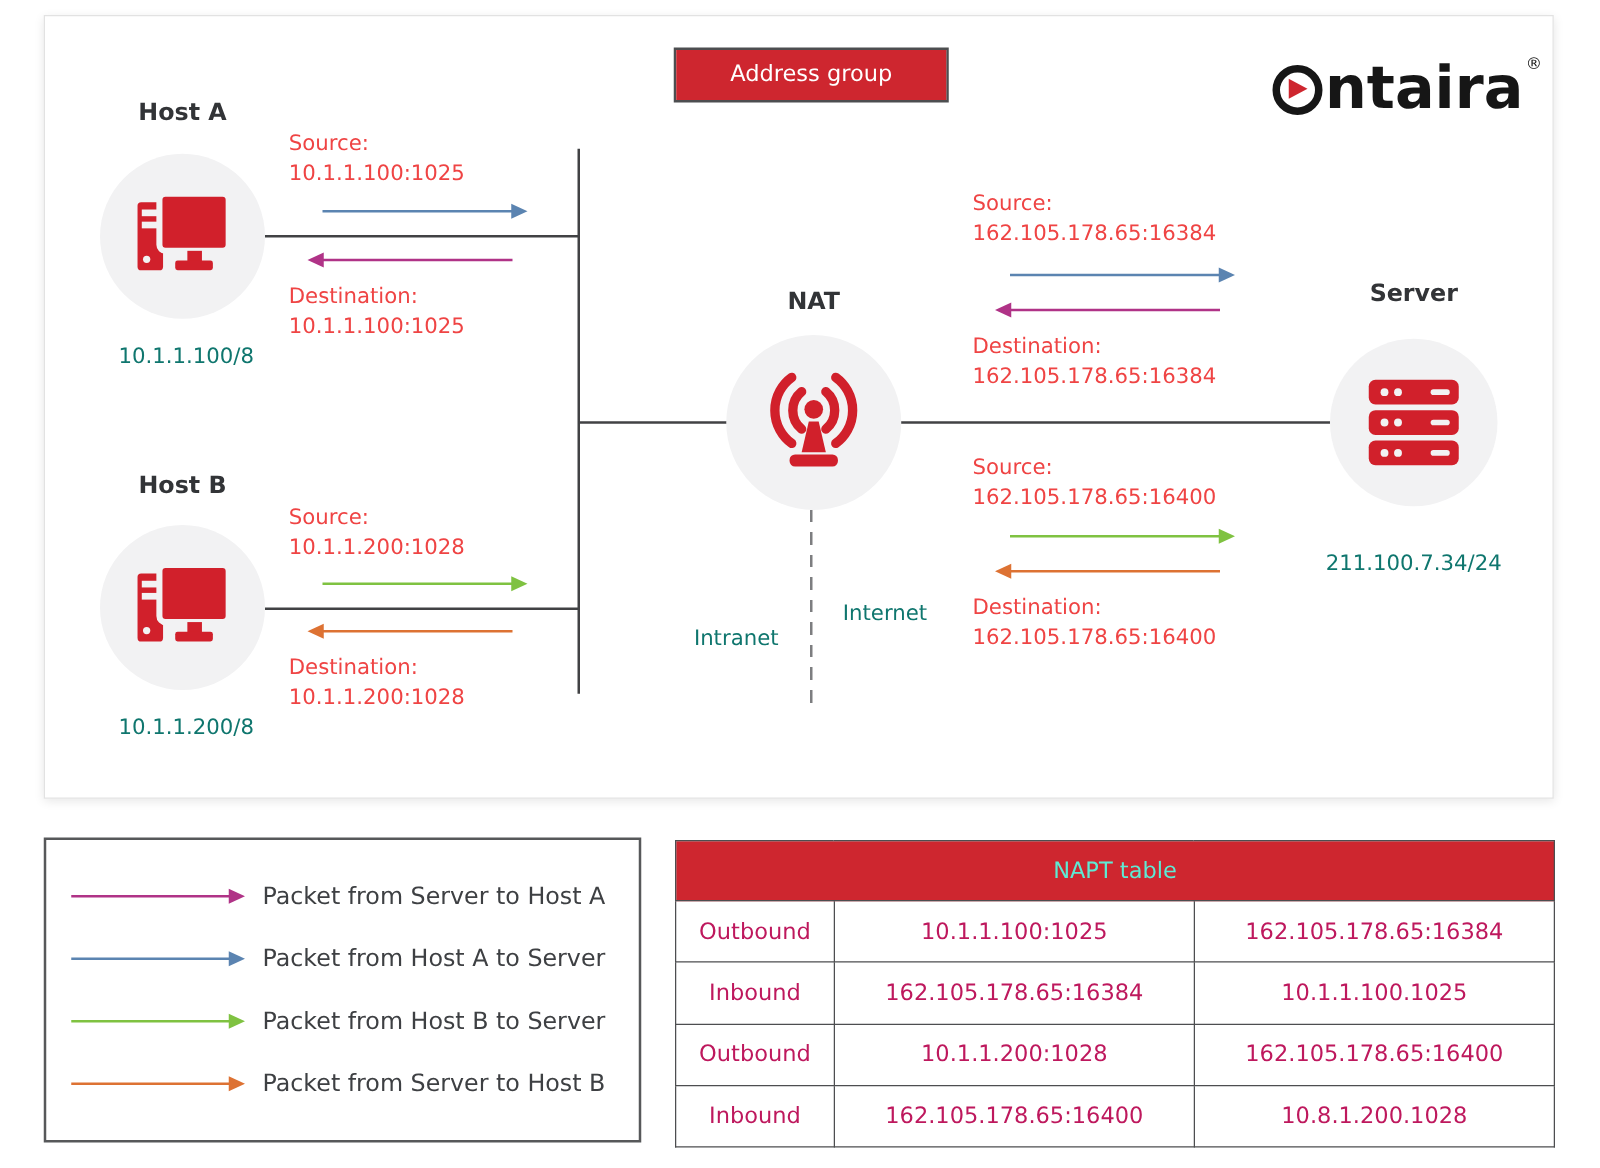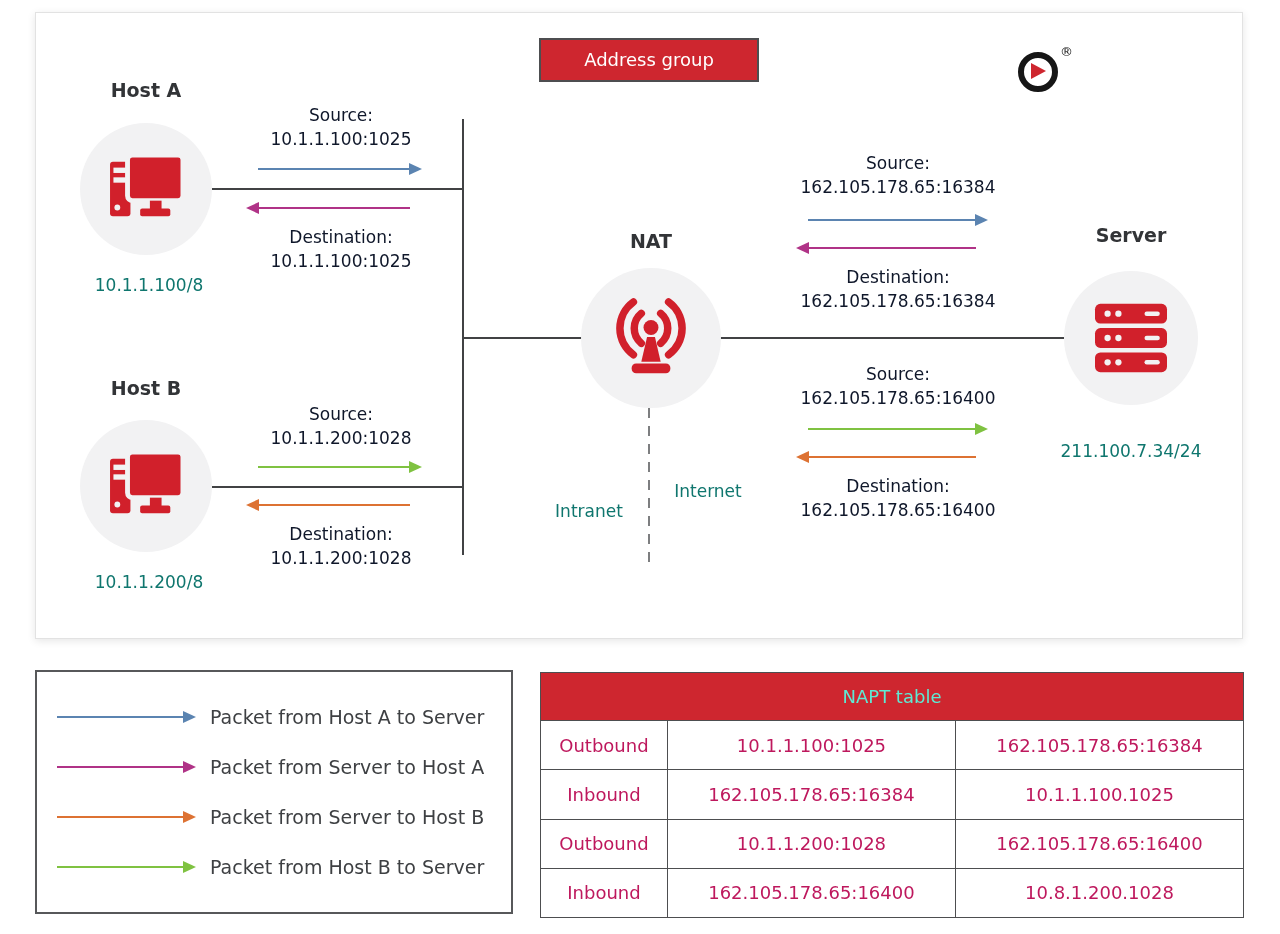--- a/index.html
+++ b/index.html
@@ -8,21 +8,21 @@
   .panel{position:absolute;background:#fff;}
   #diagram{left:35px;top:12px;width:1206px;height:625px;border:1px solid #e2e2e2;
            box-shadow:0 2px 8px rgba(0,0,0,.10);}
   #legend{left:35px;top:670px;width:478px;height:244px;border:2px solid #57585a;
           display:flex;flex-direction:column;justify-content:space-evenly;padding:6px 0;box-sizing:border-box;}
   
   .abs{position:absolute;}
   .ctr{text-align:center;}
   .node-title{font-size:19px;font-weight:bold;color:#323437;}
   .small-txt{font-size:17px;color:#0f766e;}
-  .flow-label{position:absolute;text-align:center;font-size:17px;line-height:24px;color:#0f172a;}
+  .flow-label{position:absolute;font-size:17px;line-height:24px;color:#ef4444;}
   .circle{position:absolute;border-radius:50%;background:#f2f2f3;display:flex;align-items:center;justify-content:center;}
   .hline{position:absolute;height:2px;background:#414244;}
   .vline{position:absolute;width:2px;background:#414244;}
   .dashline{position:absolute;width:2px;background:repeating-linear-gradient(to bottom,#7d7e80 0 10px,transparent 10px 18px);}
   .arrow{position:absolute;height:2px;background:var(--c,#888);}
   .arrow.right::after{content:"";position:absolute;right:-12px;top:-5.5px;
       border-left:13px solid var(--c,#888);border-top:6.5px solid transparent;border-bottom:6.5px solid transparent;}
   .arrow.left::before{content:"";position:absolute;left:-12px;top:-5.5px;
       border-right:13px solid var(--c,#888);border-top:6.5px solid transparent;border-bottom:6.5px solid transparent;}
   
@@ -176,40 +176,41 @@
           <rect x="57" y="64.5" width="17" height="5" rx="2.5"></rect>
       </g>
     </svg>
   </div>
   <div class="abs ctr small-txt" style="left:1005px;top:428px;width:180px;">211.100.7.34/24</div>
 
   <div id="logo">
     <span class="logo-a">
         <span class="logo-play" style="--c: #ce262f;"></span>
       </span>
+    <span class="logo-text">ntaira</span>
     <span class="logo-reg">®</span>
   </div>
 </div>
 
 <div id="legend" class="panel">
+  <div class="leg-row">
+    <span class="leg-arrow" style="--c: #b03387;"></span>
+    <span class="leg-label">Packet from Server to Host A</span>
+  </div>
   <div class="leg-row">
     <span class="leg-arrow" style="--c: #5b84b1;"></span>
     <span class="leg-label">Packet from Host A to Server</span>
   </div>
   <div class="leg-row">
-    <span class="leg-arrow" style="--c: #b03387;"></span>
-    <span class="leg-label">Packet from Server to Host A</span>
+    <span class="leg-arrow" style="--c: #7fc241;"></span>
+    <span class="leg-label">Packet from Host B to Server</span>
   </div>
   <div class="leg-row">
     <span class="leg-arrow" style="--c: #dd7233;"></span>
     <span class="leg-label">Packet from Server to Host B</span>
-  </div>
-  <div class="leg-row">
-    <span class="leg-arrow" style="--c: #7fc241;"></span>
-    <span class="leg-label">Packet from Host B to Server</span>
   </div>
 </div>
 
 <table id="napt">
   <tbody>
       <tr class="title-row">
     <th class="red" colspan="3" style="--c: #ce262f;">NAPT table</th>
   </tr>
   <tr>
     <td>Outbound</td>

